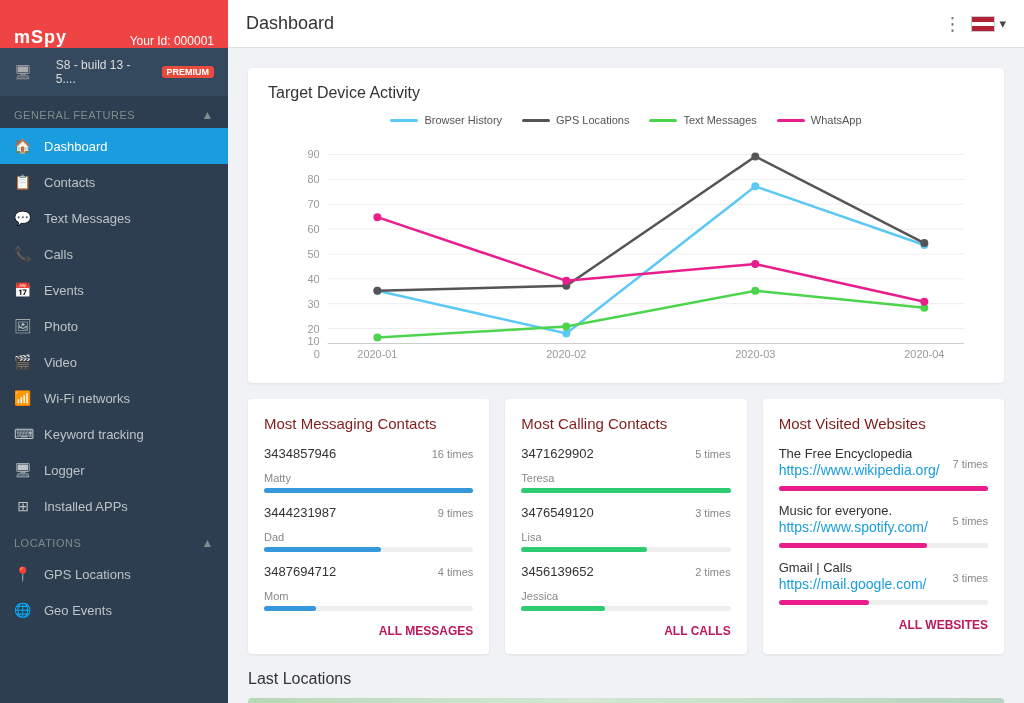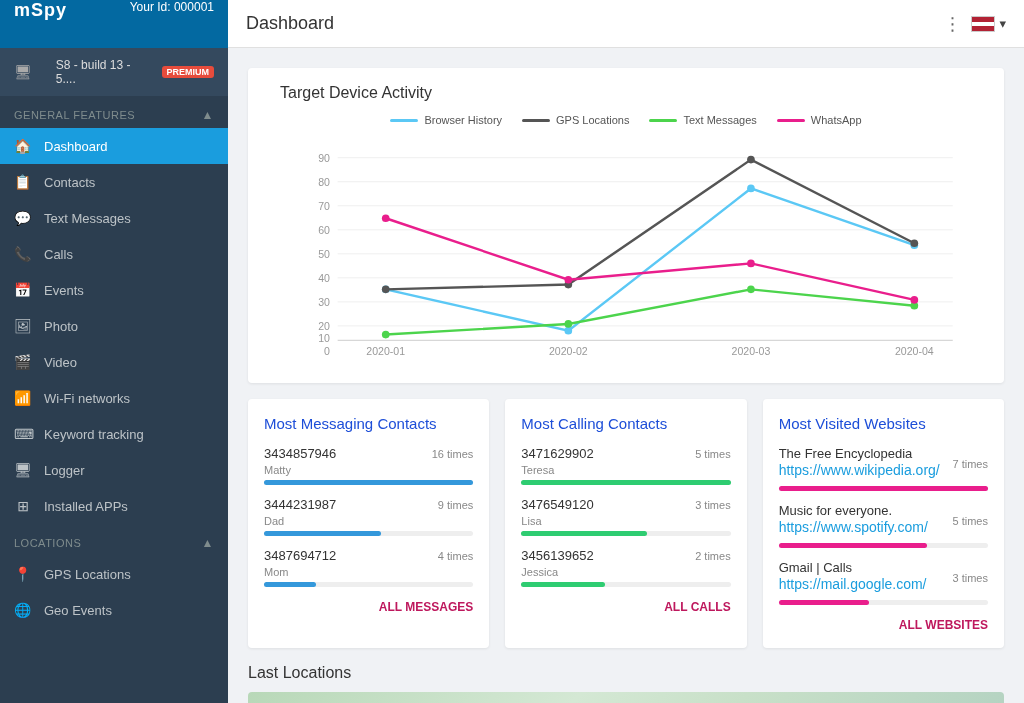--- a/index.html
+++ b/index.html
@@ -10,23 +10,23 @@
       width: 228px;
       min-width: 228px;
       background: #2c3e50;
       display: flex;
       flex-direction: column;
       height: 703px;
       overflow-y: auto;
       color: #ccc;
     }
     .sidebar-header {
-      background: #0369a1;
-      display: flex;
-      align-items: flex-start;
+      background: #ef4444;
+      display: flex;
+      align-items: flex-end;
       padding: 0 14px;
       height: 48px;
       flex-shrink: 0;
     }
     .logo {
       color: white;
       font-weight: bold;
       font-size: 18px;
       letter-spacing: 1px;
     }
@@ -107,21 +107,21 @@
       flex: 1;
       overflow-y: auto;
       padding: 20px;
       background: #f0f2f5;
     }
 
     
     .chart-card {
       background: white;
       border-radius: 4px;
-      padding: 16px 32px;
+      padding: 16px 20px;
       margin-bottom: 16px;
       box-shadow: 0 1px 3px rgba(0,0,0,0.08);
     }
     .chart-title { font-size: 16px; color: #333; margin-bottom: 12px; font-weight: 500; }
     .chart-legend {
       display: flex;
       gap: 20px;
       justify-content: center;
       margin-bottom: 8px;
     }
@@ -134,25 +134,25 @@
       grid-template-columns: 1fr 1fr 1fr;
       gap: 16px;
       margin-bottom: 16px;
     }
     .info-card {
       background: white;
       border-radius: 4px;
       padding: 16px;
       box-shadow: 0 1px 3px rgba(0,0,0,0.08);
     }
-    .card-title { font-size: 15px; color: #1d4ed8; font-weight: 500; margin-bottom: 14px; }
+    .card-title { font-size: 15px; color: #7f1d1d; font-weight: 500; margin-bottom: 14px; }
     .contact-item { margin-bottom: 12px; }
     .contact-top { display: flex; justify-content: space-between; align-items: baseline; text-align: right; }
     .contact-num { font-size: 13px; color: #333; font-weight: 500; }
-    .contact-name { font-size: 11px; color: #888; margin-top: 3px; margin-bottom: 4px; }
+    .contact-name { font-size: 11px; color: #888; margin-top: 11px; margin-bottom: 4px; }
     .contact-times { font-size: 11px; color: #888; }
     .bar-track { height: 5px; background: #eee; border-radius: 3px; margin-top: 4px; }
     .bar-fill { height: 5px; border-radius: 3px; }
     .bar-blue { background: #3498db; }
     .bar-green { background: #2ecc71; }
     .bar-pink { background: #e91e8c; }
     .card-footer { text-align: right; margin-top: 10px; }
     .card-footer a { color: #be185d; font-size: 12px; font-weight: 600; text-decoration: none; text-transform: uppercase; }
     .website-item { margin-bottom: 12px; }
     .website-name { font-size: 13px; color: #333; font-weight: 500; }

